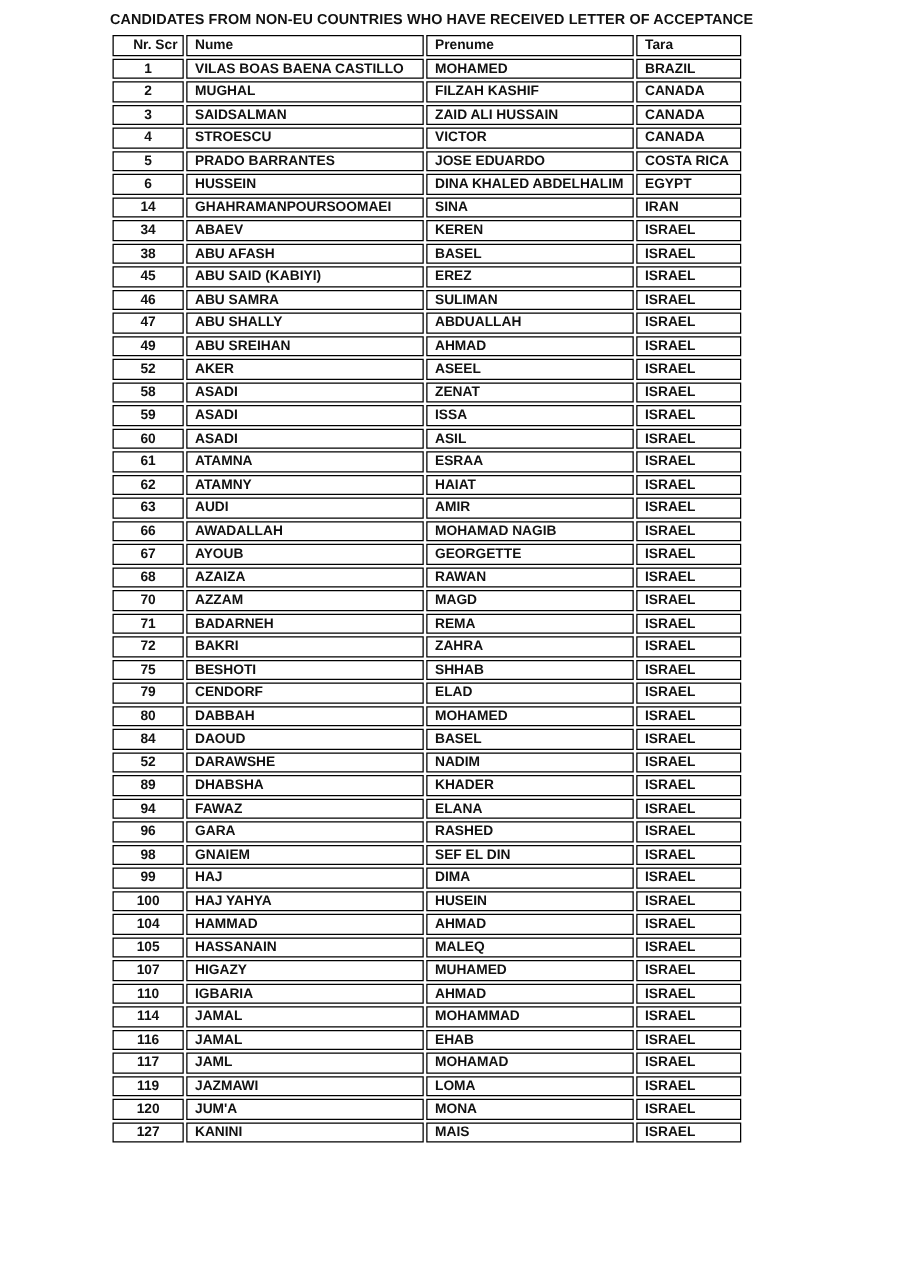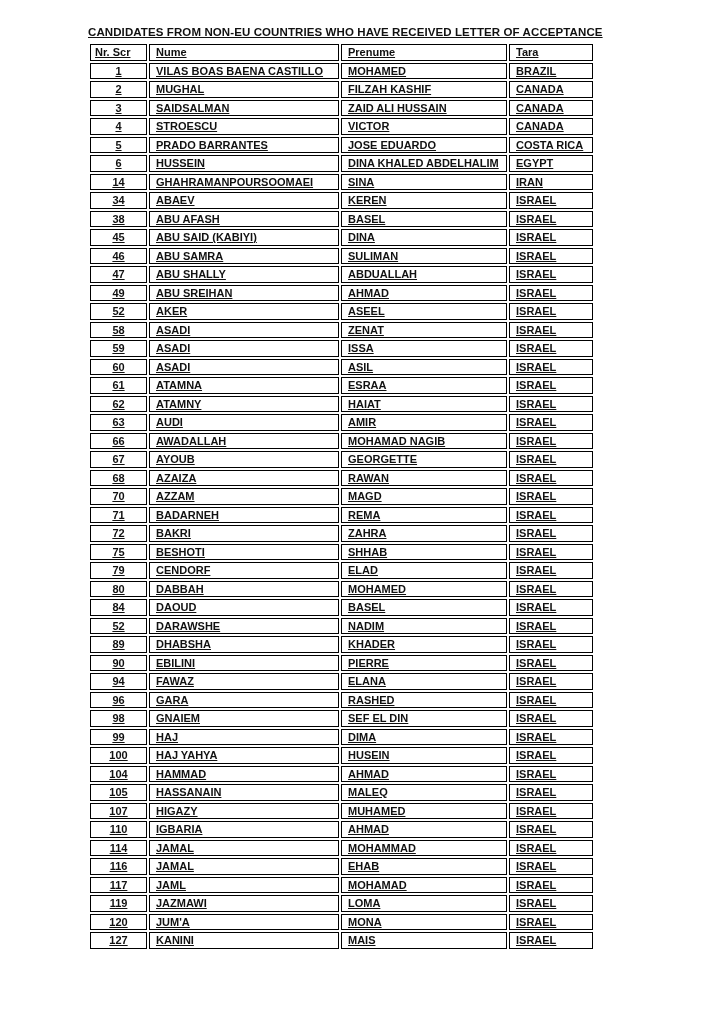--- a/index.html
+++ b/index.html
@@ -12,23 +12,22 @@
   .page {
     position: relative;
     width: 724px;
     height: 1024px;
     background: #ffffff;
     overflow: hidden;
   }
   .doc {
     position: absolute;
     left: 88px;
-    top: 26px;
+    top: 10px;
     width: 507px;
-    text-decoration: underline;
   }
   .doc-title {
     width: 100%;
     text-align: center;
     font-size: 11.5px;
     font-weight: bold;
     letter-spacing: 0.1px;
     margin-bottom: 4px;
     white-space: nowrap;
   }
@@ -64,21 +63,21 @@
 
     <table class="candidates">
       <colgroup>
         <col style="width:57px">
         <col style="width:190px">
         <col style="width:166px">
         <col style="width:84px">
       </colgroup>
       <thead>
         <tr>
-          <th class="c-nr" style="text-align:left;padding:0 4px;">Nr. Scr</th>
+          <th class="c-nr" style="text-align:right;padding:0 4px;">Nr. Scr</th>
           <th>Nume</th>
           <th>Prenume</th>
           <th>Tara</th>
         </tr>
       </thead>
       <tbody>
           <tr>
             <td class="c-nr">1</td>
             <td>VILAS BOAS BAENA CASTILLO</td>
             <td>MOHAMED</td>
@@ -128,21 +127,21 @@
           </tr>
           <tr>
             <td class="c-nr">38</td>
             <td>ABU AFASH</td>
             <td>BASEL</td>
             <td>ISRAEL</td>
           </tr>
           <tr>
             <td class="c-nr">45</td>
             <td>ABU SAID (KABIYI)</td>
-            <td>DINA</td>
+            <td>EREZ</td>
             <td>ISRAEL</td>
           </tr>
           <tr>
             <td class="c-nr">46</td>
             <td>ABU SAMRA</td>
             <td>SULIMAN</td>
             <td>ISRAEL</td>
           </tr>
           <tr>
             <td class="c-nr">47</td>
@@ -261,26 +260,20 @@
           <tr>
             <td class="c-nr">52</td>
             <td>DARAWSHE</td>
             <td>NADIM</td>
             <td>ISRAEL</td>
           </tr>
           <tr>
             <td class="c-nr">89</td>
             <td>DHABSHA</td>
             <td>KHADER</td>
-            <td>ISRAEL</td>
-          </tr>
-          <tr>
-            <td class="c-nr">90</td>
-            <td>EBILINI</td>
-            <td>PIERRE</td>
             <td>ISRAEL</td>
           </tr>
           <tr>
             <td class="c-nr">94</td>
             <td>FAWAZ</td>
             <td>ELANA</td>
             <td>ISRAEL</td>
           </tr>
           <tr>
             <td class="c-nr">96</td>

